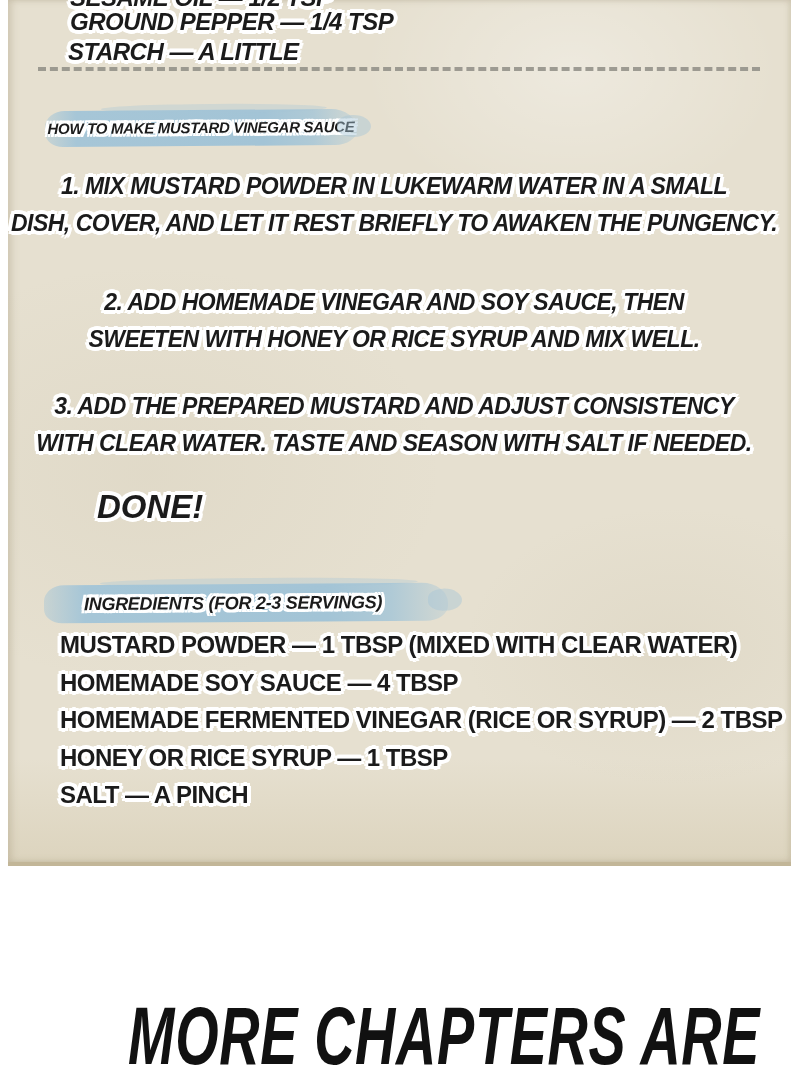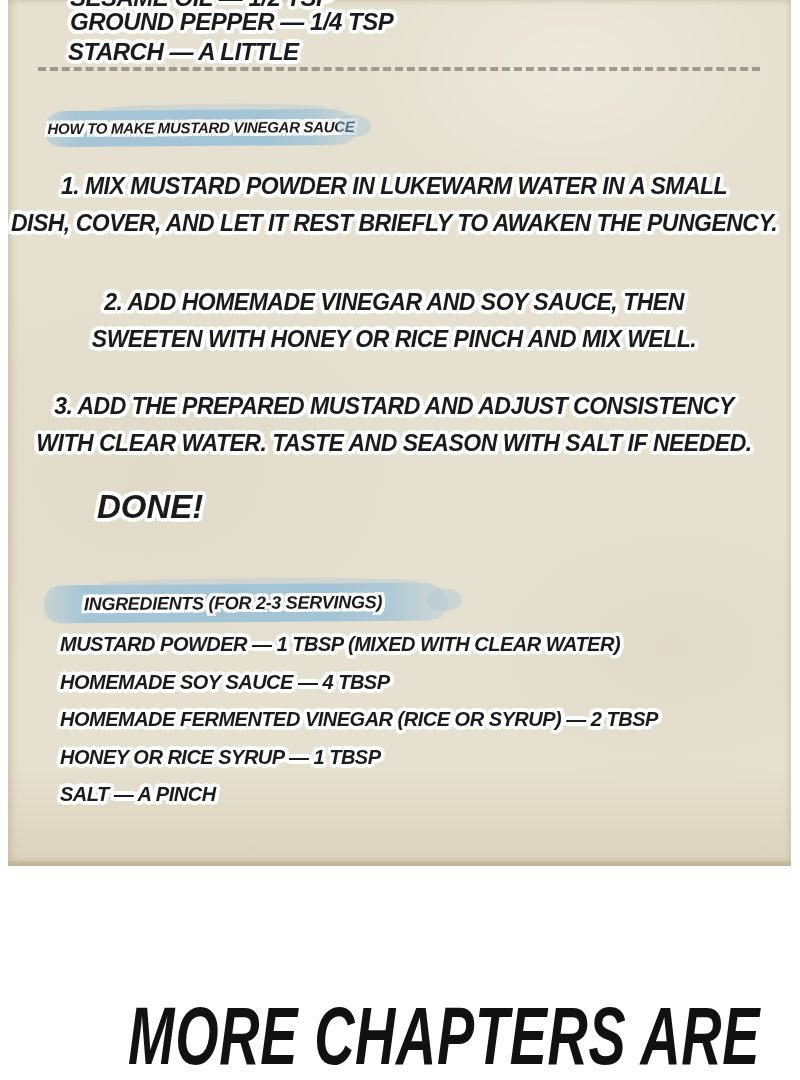--- a/index.html
+++ b/index.html
@@ -95,22 +95,22 @@
   }
   .step-1 { top:168px;text-align:center; }
   .step-2 { top:284px; }
   .step-3 { top:388px; }
   .done   { top:489px; left:89px; font-size:33px; letter-spacing:0; }
 
   
   .ingredients { position:absolute; top:626px; left:52px; }
   .ingredients .ing-item {
     position:relative;
-    font-weight:bold; font-style:italic; color:#1b1b1b;
-    font-size:20px; line-height:37.5px; letter-spacing:-0.5px; white-space:nowrap;
+    font-weight:bold; color:#1b1b1b;
+    font-size:24px; line-height:37.5px; letter-spacing:-0.5px; white-space:nowrap;
     text-shadow:
       -3px -3px 0 #fff, 0 -4px 0 #fff, 3px -3px 0 #fff,
       -4px 0 0 #fff, 4px 0 0 #fff,
       -3px 3px 0 #fff, 0 4px 0 #fff, 3px 3px 0 #fff,
       -2px -2px 0 #fff, 2px -2px 0 #fff, -2px 2px 0 #fff, 2px 2px 0 #fff;
   }
 
   
   .footer-headline {
     position:absolute; top:995px; left:0; width:800px;
@@ -140,21 +140,21 @@
       <div class="hl-label">HOW TO MAKE MUSTARD VINEGAR SAUCE</div>
     </div>
 
     <div class="step step-1">
       <div class="s-line">1. MIX MUSTARD POWDER IN LUKEWARM WATER IN A SMALL</div>
       <div class="s-line">DISH, COVER, AND LET IT REST BRIEFLY TO AWAKEN THE PUNGENCY.</div>
     </div>
 
     <div class="step step-2">
       <div class="s-line">2. ADD HOMEMADE VINEGAR AND SOY SAUCE, THEN</div>
-      <div class="s-line">SWEETEN WITH HONEY OR RICE PINCH AND MIX WELL.</div>
+      <div class="s-line">SWEETEN WITH HONEY OR RICE SYRUP AND MIX WELL.</div>
     </div>
 
     <div class="step step-3">
       <div class="s-line">3. ADD THE PREPARED MUSTARD AND ADJUST CONSISTENCY</div>
       <div class="s-line">WITH CLEAR WATER. TASTE AND SEASON WITH SALT IF NEEDED.</div>
     </div>
 
     <div class="comic done">DONE!</div>
 
     <div class="hl hl-ingr">

